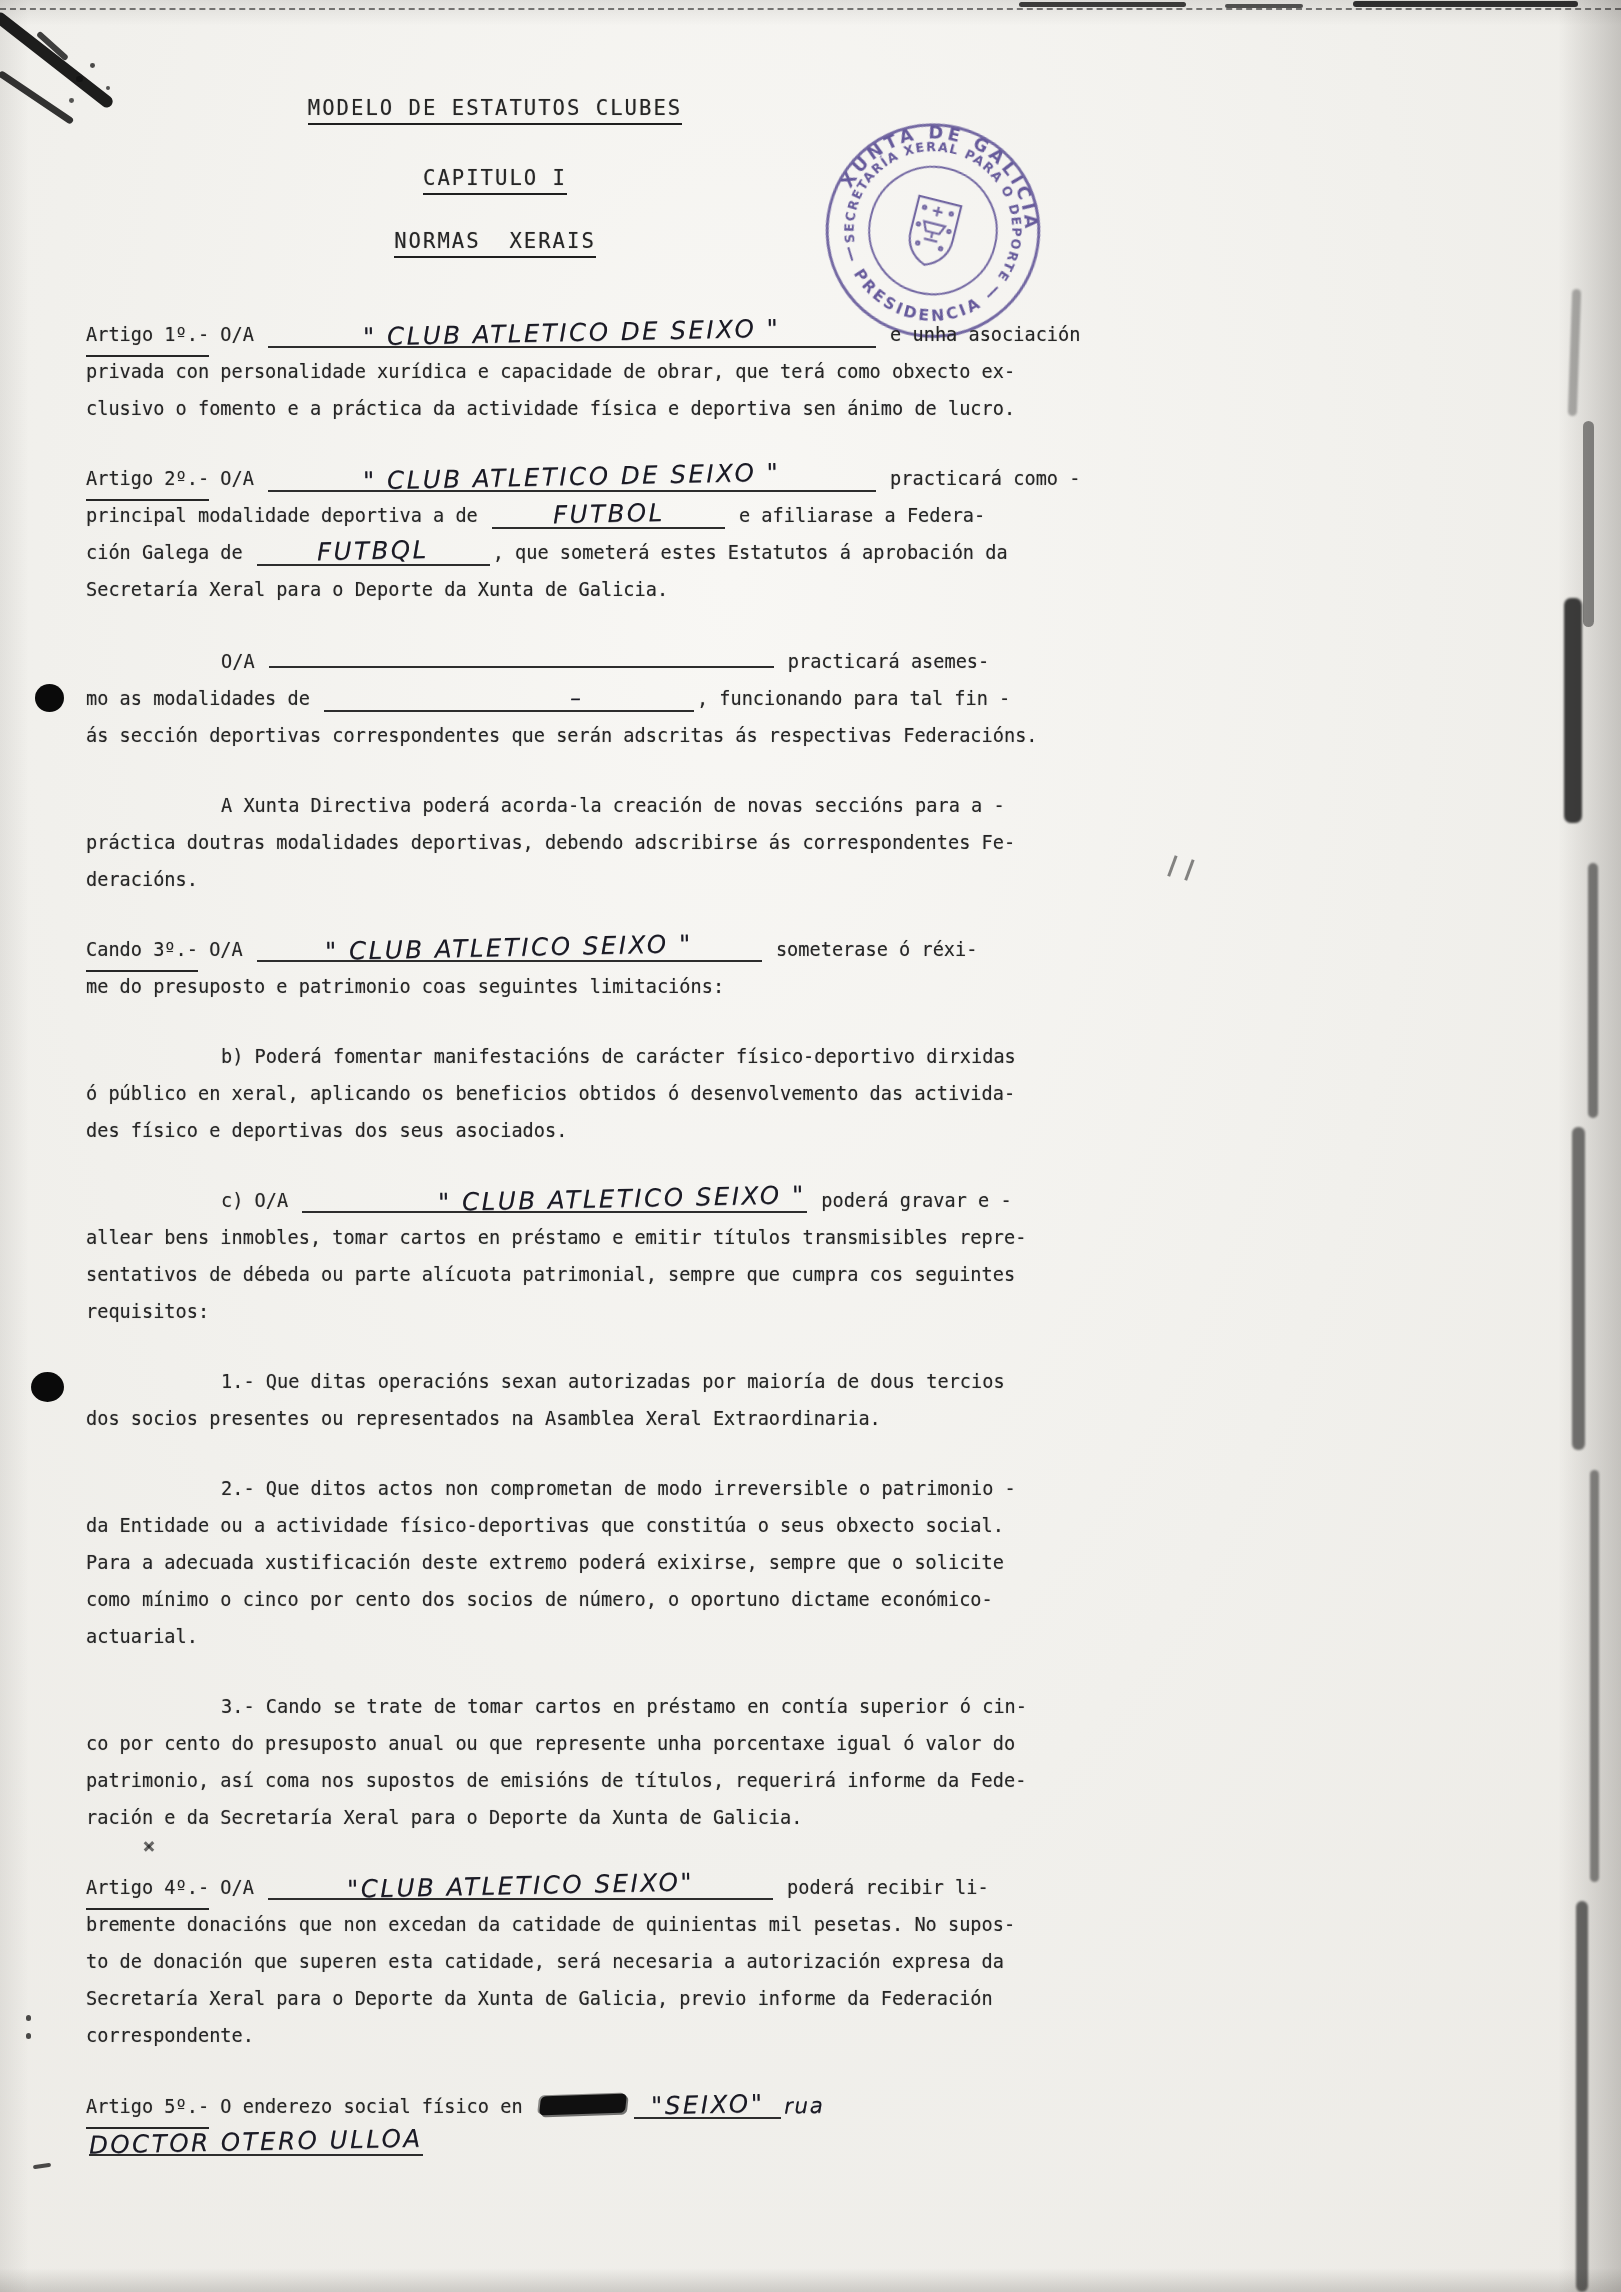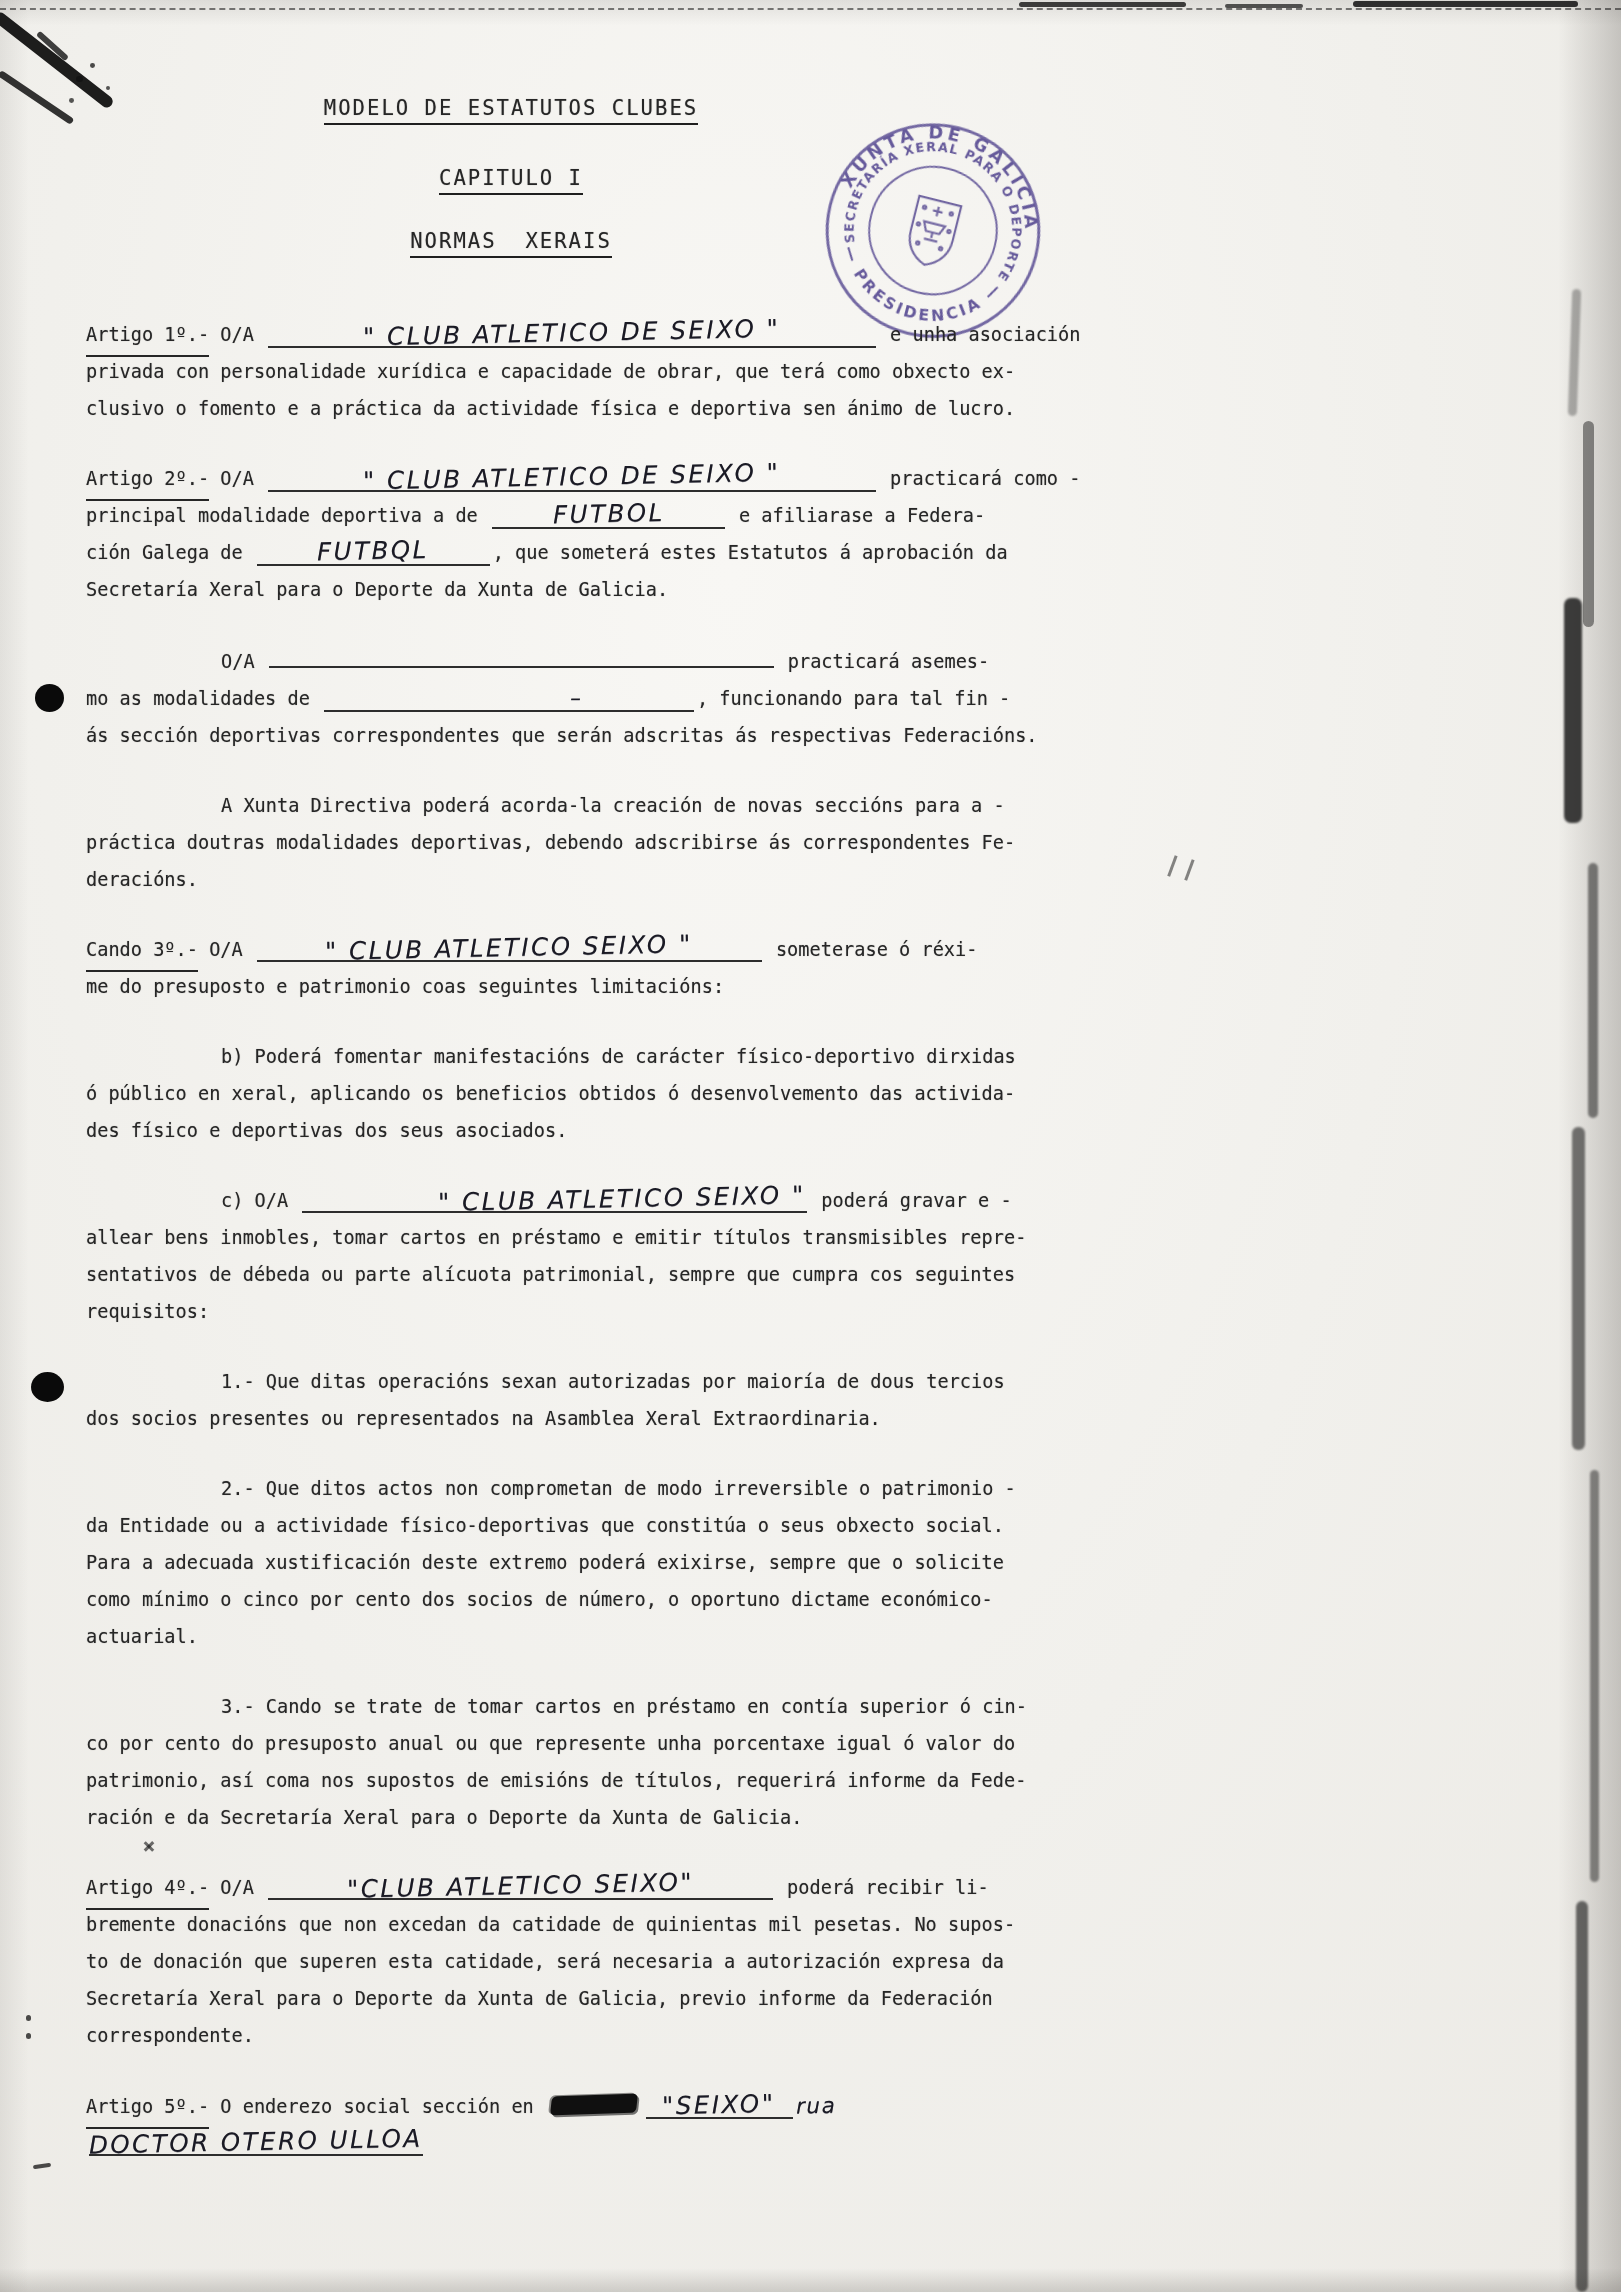--- a/index.html
+++ b/index.html
@@ -7,21 +7,21 @@
   .page{
     position:relative;width:1621px;height:2293px;overflow:hidden;
     background:
       linear-gradient(to bottom, rgba(30,28,25,0.10), rgba(0,0,0,0) 25.5px),
       linear-gradient(to left, rgba(45,40,36,0.22), rgba(0,0,0,0) 63px),
       linear-gradient(to right, rgba(45,40,36,0.08), rgba(0,0,0,0) 29px),
       radial-gradient(ellipse at 45% 25%, #f8f7f4 0%, #f1f0ec 55%, #eceae5 100%);
     font-family:"DejaVu Sans Mono","Liberation Mono",monospace;
     color:#262626;
   }
-  .doc-header{position:absolute;left:16px;top:94px;width:990px;text-align:center;
+  .doc-header{position:absolute;left:0;top:94px;width:990px;text-align:center;
     text-shadow:0 0 1px rgba(25,25,25,0.40)}
   .h-line{line-height:29px}
   .h-chapter{margin-top:40px}
   .h-section{margin-top:33px}
   .typed-h{font-size:20.6px;letter-spacing:2px;white-space:pre-wrap}
   .u{border-bottom:2px solid #1f1f1f;padding-bottom:2.9px}
   .body-text{position:absolute;left:86px;top:316px;width:1059px;
     font-size:18.6px;line-height:37px;text-shadow:0 0 1px rgba(25,25,25,0.38)}
   .para{margin:0 0 33px 0}
   .ind{text-indent:135px}
@@ -160,17 +160,17 @@
 co por cento do presuposto anual ou que represente unha porcentaxe igual ó valor do
 patrimonio, así coma nos supostos de emisións de títulos, requerirá informe da Fede-
 ración e da Secretaría Xeral para o Deporte da Xunta de Galicia.</span></p>
 
     <p class="para"><span class="artlabel t">Artigo 4º.-</span><span class="t"> O/A </span><span class="blank w-lg"><span class="hand">"CLUB ATLETICO SEIXO"</span></span><span class="t"> poderá recibir li-
 bremente donacións que non excedan da catidade de quinientas mil pesetas. No supos-
 to de donación que superen esta catidade, será necesaria a autorización expresa da
 Secretaría Xeral para o Deporte da Xunta de Galicia, previo informe da Federación
 correspondente.</span></p>
 
-    <p class="para"><span class="artlabel t">Artigo 5º.-</span><span class="t"> O enderezo social sección en </span><span class="scribble"></span><span class="blank w-xs"><span class="hand">"SEIXO"</span></span><span class="hand hand-sm"> rua </span><span class="blank w-md"><span class="hand">DOCTOR OTERO ULLOA</span></span></p>
+    <p class="para"><span class="artlabel t">Artigo 5º.-</span><span class="t"> O enderezo social físico en </span><span class="scribble"></span><span class="blank w-xs"><span class="hand">"SEIXO"</span></span><span class="hand hand-sm"> rua </span><span class="blank w-md"><span class="hand">DOCTOR OTERO ULLOA</span></span></p>
   </main>
 
 </div>
 
 
 </body></html>

